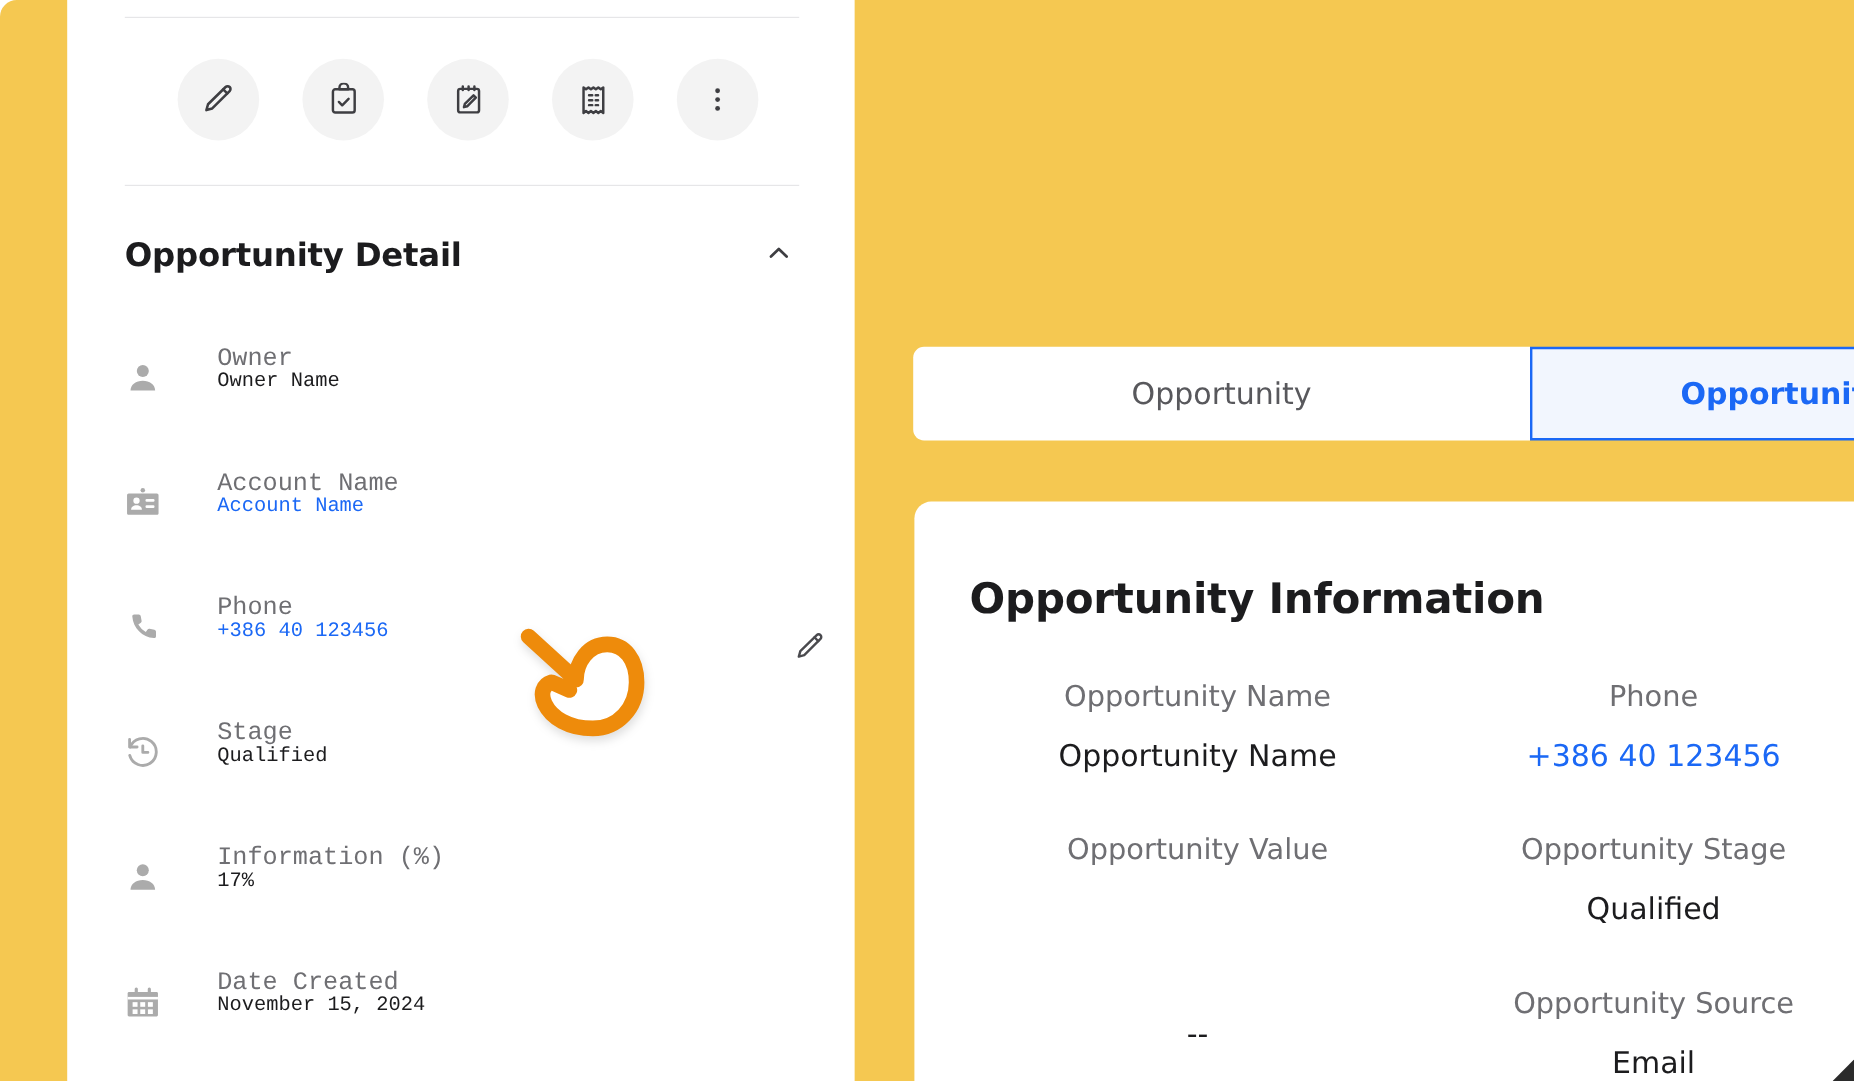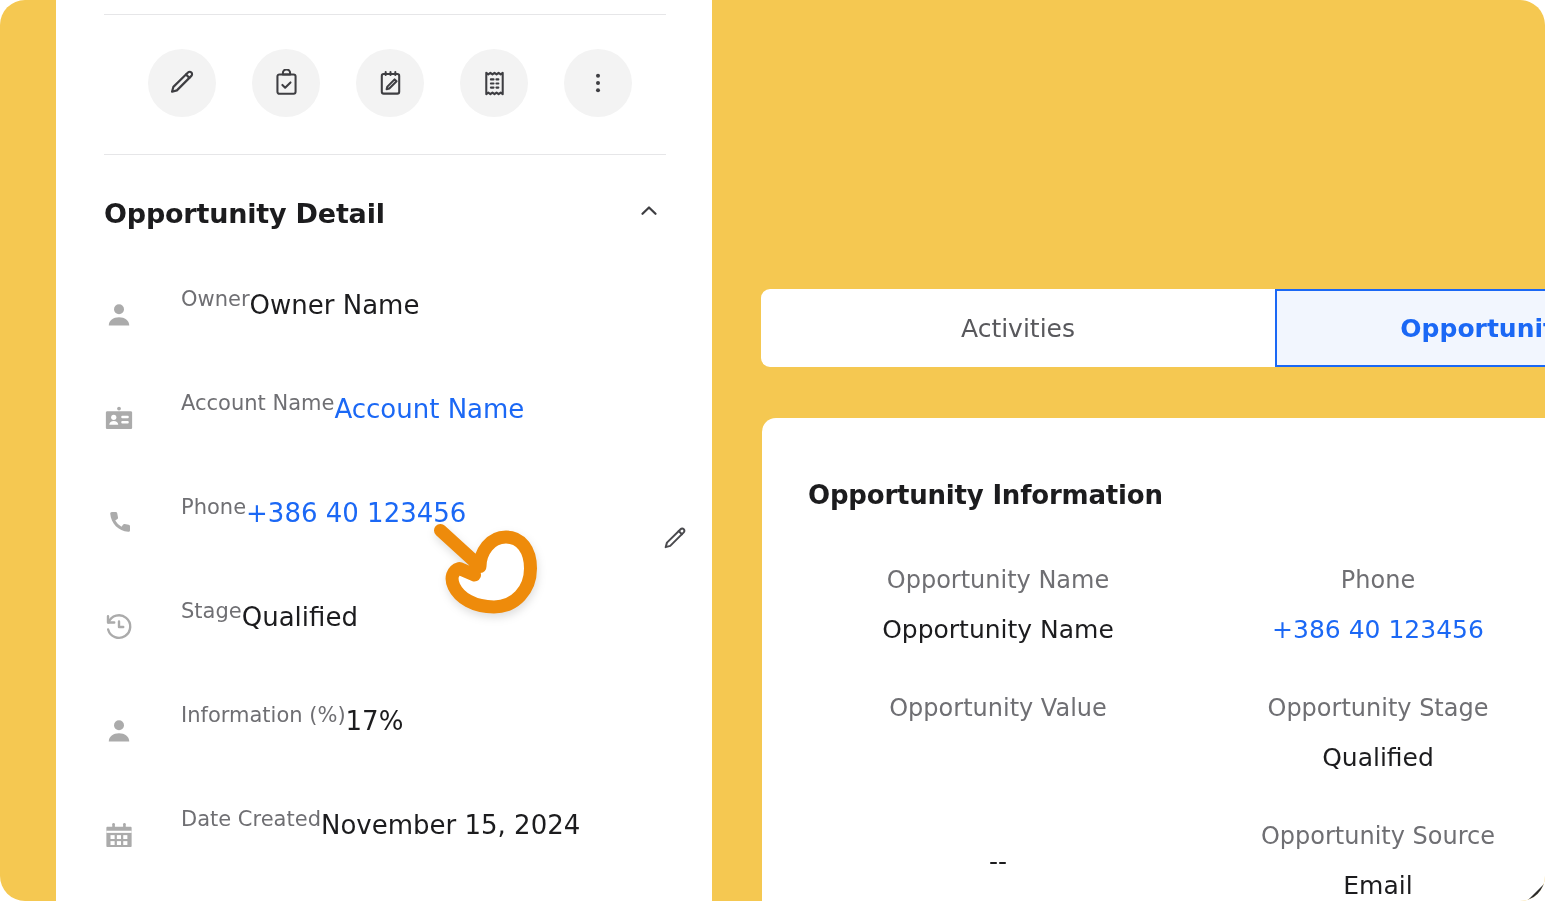--- a/index.html
+++ b/index.html
@@ -13,21 +13,20 @@
     overflow: hidden;
     font-family: "DejaVu Sans", "Liberation Sans", sans-serif;
     -webkit-font-smoothing: antialiased;
   }
   .screen {
     position: relative;
     width: 1545px;
     height: 901px;
     background: #ffffff;
     overflow: hidden;
-    border-radius: 25px;
   }
 
   
   .yellow-left {
     position: absolute;
     left: 0; top: 0;
     width: 56px; height: 901px;
     background: #F5C851;
     border-top-left-radius: 14px;
   }
@@ -114,32 +113,34 @@
     width: 36px;
     min-width: 36px;
     margin-top: 24px;
     display: flex;
     justify-content: flex-start;
     color: #ababab;
   }
   .field-body {
     margin-left: 41px;
     display: flex;
+    flex-direction: column;
+    font-family: Liberation Mono, monospace;
   }
   .field-label {
     font-size: 21px;
     color: #6f6f73;
     line-height: 1.0;
     margin-top: 13px;
     white-space: nowrap;
   }
   .field-value {
-    font-size: 26px;
+    font-size: 17px;
     color: #1c1c1e;
-    margin-top: 16px;
+    margin-top: 0;
     line-height: 1.0;
     white-space: nowrap;
   }
   .field-value.link {
     color: #1B68F5;
   }
   .row-edit {
     position: absolute;
     right: 14px;
     top: 42px;
@@ -186,21 +187,21 @@
     left: 762px; top: 418px;
     width: 783px;
     height: 483px;
     background: #ffffff;
     border-radius: 14px 0 0 0;
     overflow: hidden;
   }
   .info-title {
     position: absolute;
     left: 46px; top: 62px;
-    font-size: 26px;
+    font-size: 35px;
     font-weight: bold;
     color: #1c1c1e;
     letter-spacing: -0.2px;
     white-space: nowrap;
   }
   .info-grid {
     position: absolute;
     left: 46px; top: 150px;
     width: 760px;
   }
@@ -417,21 +418,21 @@
         <div class="field-body">
           <div class="field-label">Date Created</div>
           <div class="field-value">November 15, 2024</div>
         </div>
       </div>
 
     </div>
   </div>
 
   <div class="tabs">
-    <div class="tab inactive">Activities</div>
+    <div class="tab inactive">Opportunity</div>
     <div class="tab active">Opportunity Detail</div>
   </div>
 
   <div class="info-card">
     <div class="info-title">Opportunity Information</div>
 
     <div class="info-grid">
 
       <div class="info-row">
         <div class="info-cell">

